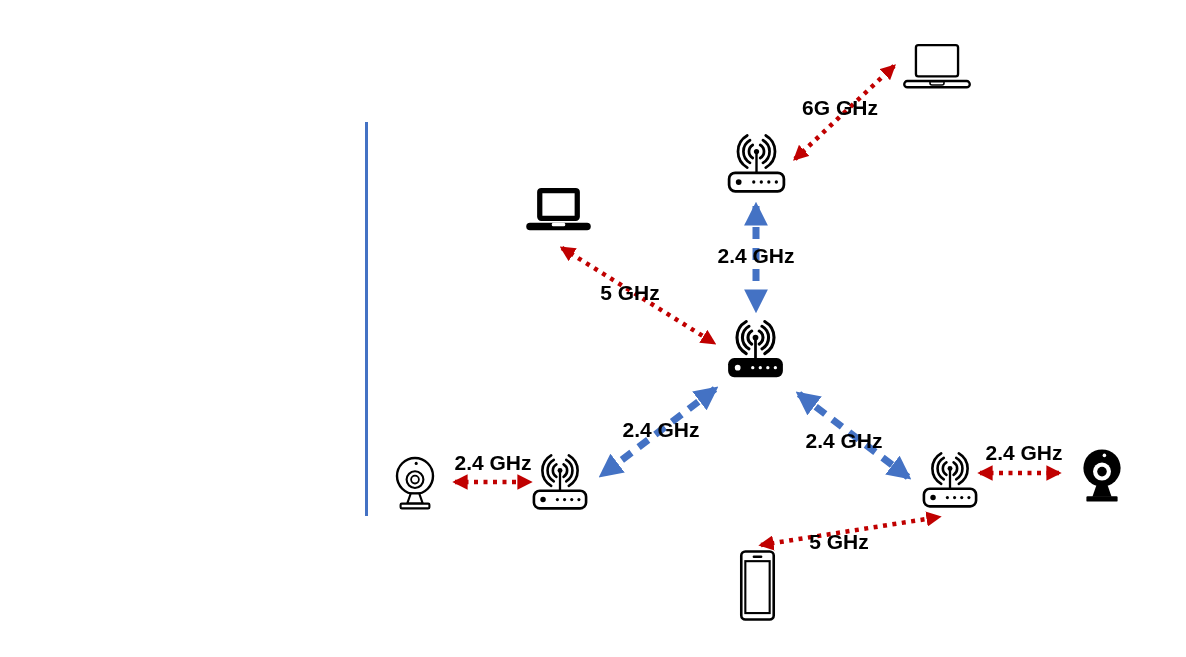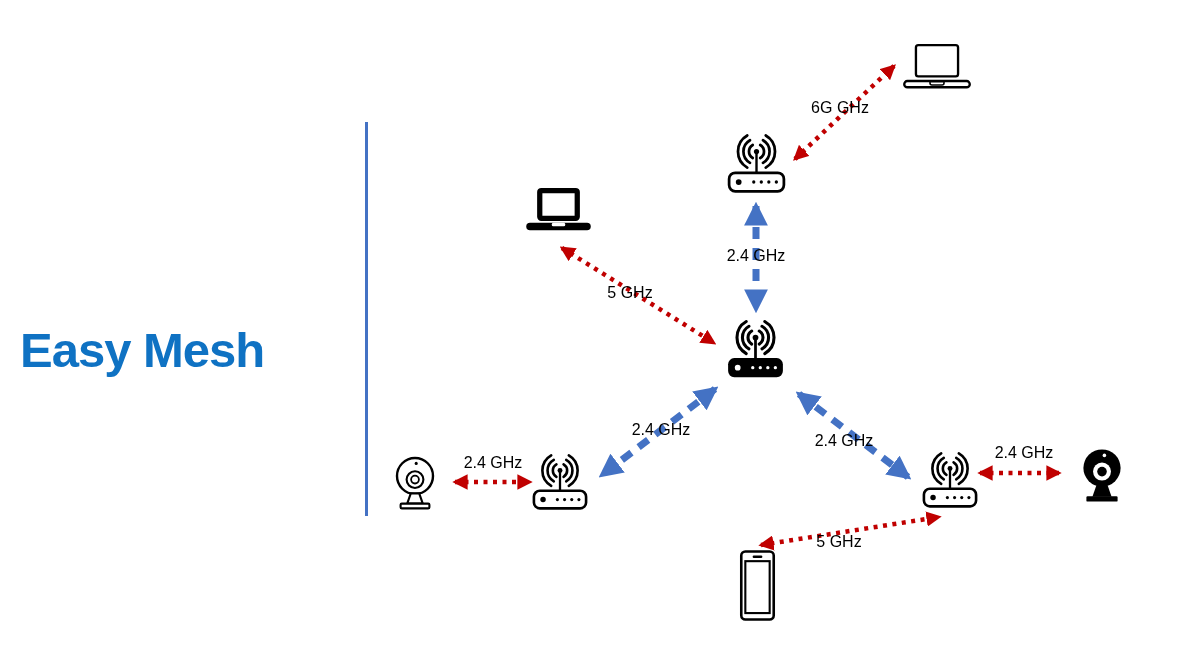--- a/index.html
+++ b/index.html
@@ -24,29 +24,28 @@
   .arrows{position:absolute;left:0;top:0;z-index:1;}
   .arrows line{fill:none;stroke-linecap:butt;}
   .arrows line.blue{stroke:var(--blue);stroke-width:7;stroke-dasharray:12 9;}
   .arrows line.red{stroke:var(--red);stroke-width:4.5;stroke-dasharray:4 5.5;}
   .fb{fill:var(--blue);} .fr{fill:var(--red);}
   .node{position:absolute;z-index:2;}
   .node svg{display:block;width:100%;height:100%;}
   .stk{stroke:var(--ink);fill:none;stroke-linecap:round;}
   .lbl{
     position:absolute;z-index:3;transform:translate(-50%,-50%);
-    font-size:16px;font-weight:400;color:var(--ink);white-space:nowrap;
+    font-size:21px;font-weight:700;color:var(--ink);white-space:nowrap;
   }
 </style>
 </head>
 <body>
 
 <div class="slide">
 
-  <div class="title">Easy Mesh</div>
   <div class="divider"></div>
 
   <svg class="arrows" width="1186" height="657" viewBox="0 0 1186 657">
     <defs>
       <marker id="ab" markerWidth="3.4" markerHeight="3.4" refX="2.8" refY="1.7" orient="auto-start-reverse" markerUnits="strokeWidth">
         <path d="M0,0 L3.4,1.7 L0,3.4 Z" class="fb"></path>
       </marker>
       <marker id="ar" markerWidth="3.4" markerHeight="3.4" refX="2.8" refY="1.7" orient="auto-start-reverse" markerUnits="strokeWidth">
         <path d="M0,0 L3.4,1.7 L0,3.4 Z" class="fr"></path>
       </marker>

